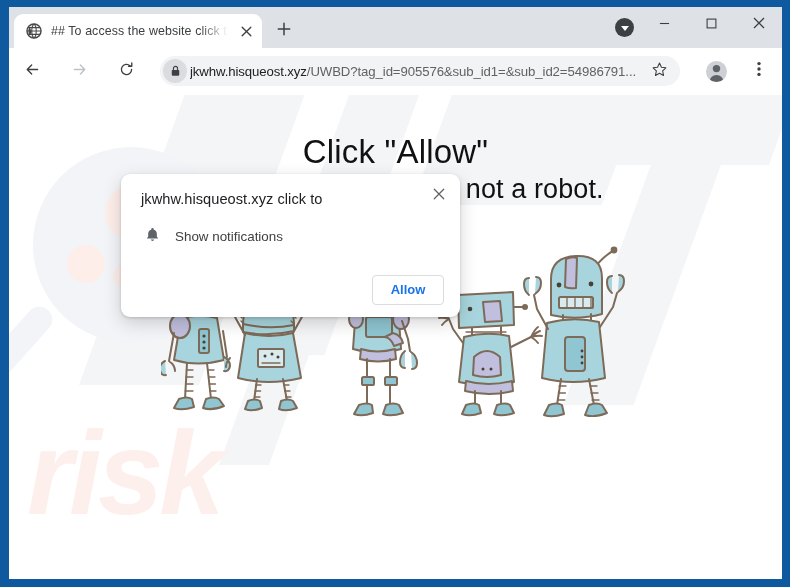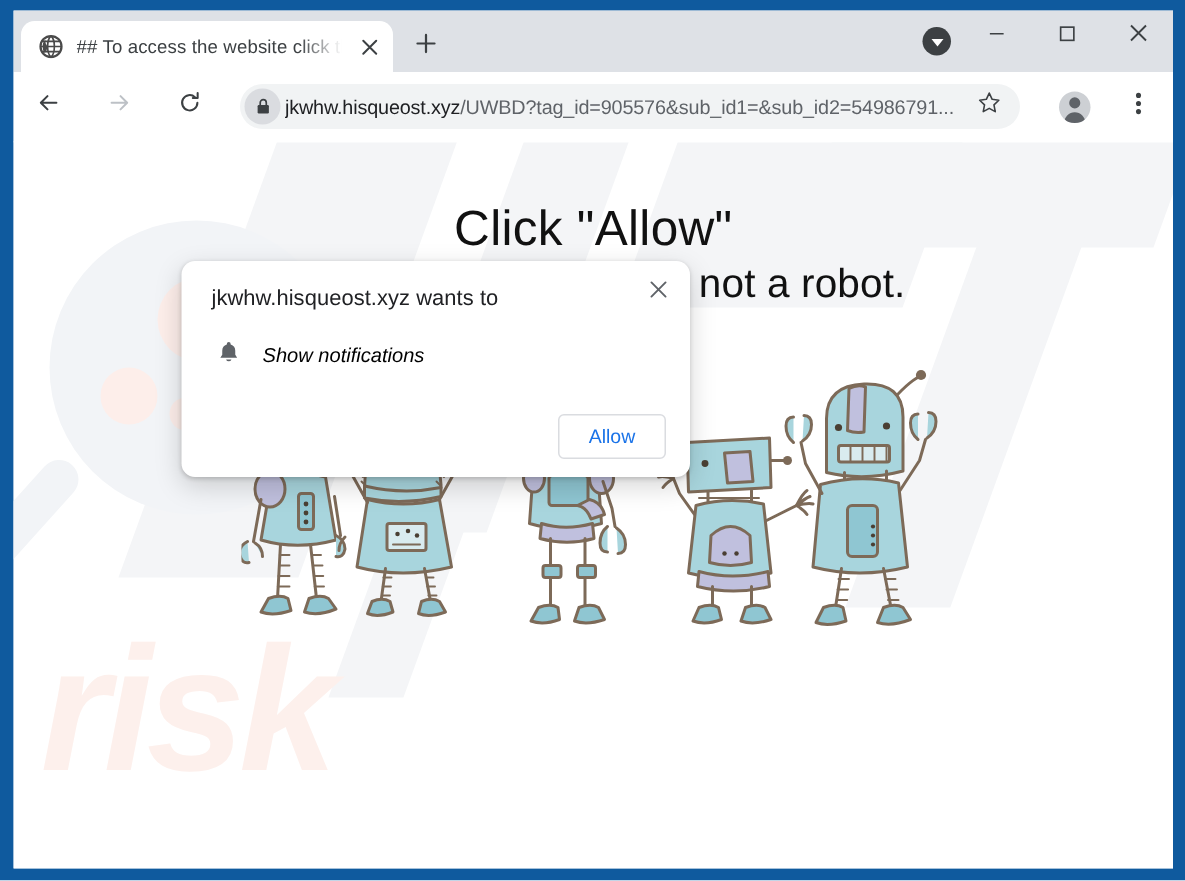--- a/index.html
+++ b/index.html
@@ -238,37 +238,37 @@
     letter-spacing:.05px;
     padding-right:30px;
     line-height:1.3;
   }
   #dialog-permission-row{
     display:flex; align-items:center; gap:14px;
     margin-top:17px;
     padding-left:3px;
   }
   #dialog-permission-label{
-    font-size:13.4px; color:#000000;font-style:italic;
+    font-size:13.4px; color:#404040;
   }
   #dialog-actions{
     display:flex; justify-content:flex-end; gap:8px;
     margin-top:28px;
   }
   .dlg-btn{
     min-width:72px;
     height:30px;
     padding:0 15px;
     border:1px solid #dadce0;
     border-radius:4px;
     background:#ffffff;
     color:#1a73e8;
     font-size:13px;
     font-family:"Liberation Sans", sans-serif;
-    font-weight:400;
+    font-weight:700;
     display:flex;align-items:center;justify-content:center;
     cursor:pointer;
   }
 </style>
 </head>
 <body>
 
 <div id="window-frame">
   <div id="browser">
 
@@ -570,21 +570,21 @@
 
       <div id="permission-dialog">
         <div id="dialog-close">
           <span>
             <svg viewBox="0 0 14 14" width="12" height="12">
               <path d="M1.5 1.5 L12.5 12.5 M12.5 1.5 L1.5 12.5" stroke="#5f6368" stroke-width="1.5" stroke-linecap="round"></path>
             </svg>
           </span>
         </div>
 
-        <div id="dialog-title">jkwhw.hisqueost.xyz wants to</div>
+        <div id="dialog-title">jkwhw.hisqueost.xyz click to</div>
 
         <div id="dialog-permission-row">
           <span>
             <svg viewBox="0 0 20 20" width="17" height="17">
               <path d="M10 2.4 a1.5 1.5 0 0 1 1.5 1.5 v.5 a5 5 0 0 1 3.6 4.8 v3.2 l1.5 2.3 H3.4 l1.5 -2.3 V9.2 A5 5 0 0 1 8.5 4.4 v-.5 A1.5 1.5 0 0 1 10 2.4 Z" fill="#5f6368"></path>
               <path d="M7.9 16 a2.2 2.2 0 0 0 4.2 0 Z" fill="#5f6368"></path>
             </svg>
           </span>
           <span id="dialog-permission-label">Show notifications</span>
         </div>

